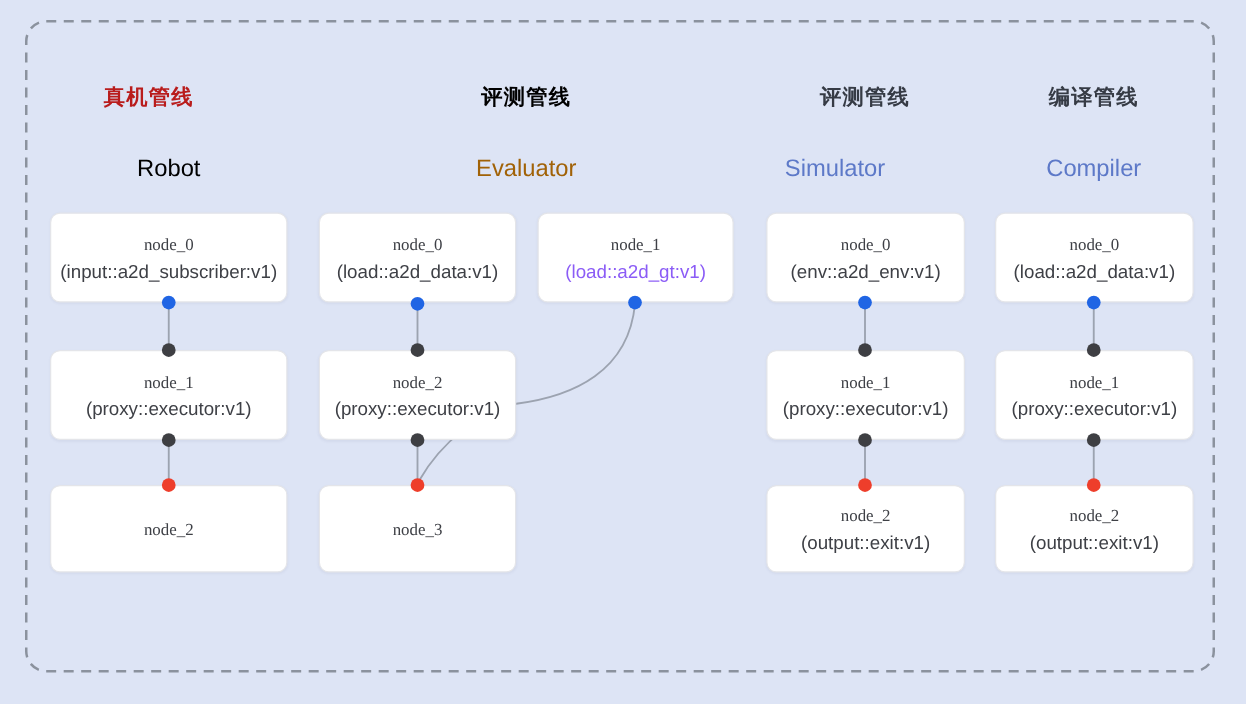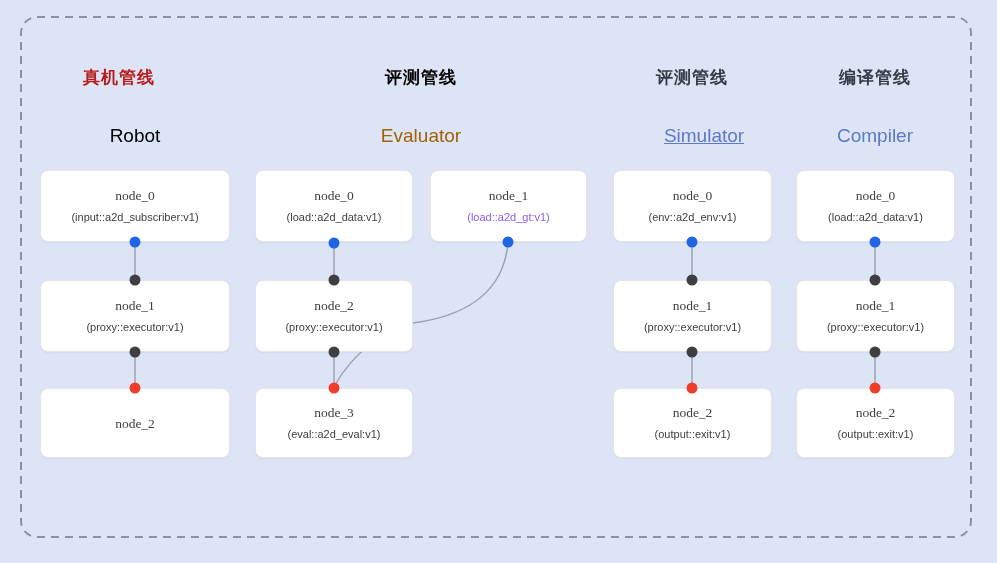--- a/index.html
+++ b/index.html
@@ -51,21 +51,21 @@
     cursor:default;
   }
   .node .node-name{
     font-size:13.5px;
     line-height:23px;
     text-align:left;
     white-space:nowrap;
     font-family:Liberation Serif, serif;
   }
   .node .node-type{
-    font-size:11px;
+    font-size:15px;
     line-height:21px;
     white-space:nowrap;
   }
   .port{
     position:absolute;
     width:11px;height:11px;
     border-radius:50%;
     transform:translate(-50%,-50%);
     z-index:3;
   }
@@ -85,21 +85,21 @@
       <path d="M692 352 L692 388" fill="none" stroke="#9ca3b0" stroke-width="1.5"></path>
       <path d="M875 242 L875 280" fill="none" stroke="#9ca3b0" stroke-width="1.5"></path>
       <path d="M875 352 L875 388" fill="none" stroke="#9ca3b0" stroke-width="1.5"></path>
     </svg>
   <div id="titles-layer">
       <div class="pipeline-title-zh" style="left: 119px; color: #b91c1c; font-family: Liberation Mono, monospace;">真机管线</div>
       <div class="pipeline-title-en" style="left: 135px; color: #000000;">Robot</div>
       <div class="pipeline-title-zh" style="left: 421px; color: #000000;">评测管线</div>
       <div class="pipeline-title-en" style="left: 421px; color: #a16207;">Evaluator</div>
       <div class="pipeline-title-zh" style="left: 692px; color: rgb(54, 59, 69);">评测管线</div>
-      <div class="pipeline-title-en" style="left: 704px; color: rgb(93, 121, 200); text-decoration: underline;">Simulator</div>
+      <div class="pipeline-title-en" style="left: 668px; color: rgb(93, 121, 200);">Simulator</div>
       <div class="pipeline-title-zh" style="left: 875px; color: rgb(54, 59, 69);">编译管线</div>
       <div class="pipeline-title-en" style="left: 875px; color: rgb(93, 121, 200);">Compiler</div>
     </div>
   <div id="nodes-layer">
       <div class="node" style="left: 40px; top: 170px; width: 190px; height: 72px; background: rgb(255, 255, 255); border-color: rgb(228, 229, 233);">
         <div class="node-name" style="color: rgb(62, 64, 70);">node_0</div>
         <div class="node-type" style="color: rgb(62, 64, 70);">(input::a2d_subscriber:v1)</div>
       </div>
       <div class="node" style="left: 40px; top: 280px; width: 190px; height: 72px; background: rgb(255, 255, 255); border-color: rgb(228, 229, 233);">
         <div class="node-name" style="color: rgb(62, 64, 70);">node_1</div>
@@ -115,21 +115,20 @@
       <div class="node" style="left: 430px; top: 170px; width: 157px; height: 72px; background: rgb(255, 255, 255); border-color: rgb(228, 229, 233);">
         <div class="node-name" style="color: rgb(62, 64, 70);">node_1</div>
         <div class="node-type" style="color: #8b5cf6;">(load::a2d_gt:v1)</div>
       </div>
       <div class="node" style="left: 255px; top: 280px; width: 158px; height: 72px; background: rgb(255, 255, 255); border-color: rgb(228, 229, 233);">
         <div class="node-name" style="color: rgb(62, 64, 70);">node_2</div>
         <div class="node-type" style="color: rgb(62, 64, 70);">(proxy::executor:v1)</div>
       </div>
       <div class="node" style="left: 255px; top: 388px; width: 158px; height: 70px; background: rgb(255, 255, 255); border-color: rgb(228, 229, 233);">
         <div class="node-name" style="color: rgb(62, 64, 70);">node_3</div>
-        <div class="node-type" style="color: rgb(62, 64, 70);">(eval::a2d_eval:v1)</div>
       </div>
       <div class="node" style="left: 613px; top: 170px; width: 159px; height: 72px; background: rgb(255, 255, 255); border-color: rgb(228, 229, 233);">
         <div class="node-name" style="color: rgb(62, 64, 70);">node_0</div>
         <div class="node-type" style="color: rgb(62, 64, 70);">(env::a2d_env:v1)</div>
       </div>
       <div class="node" style="left: 613px; top: 280px; width: 159px; height: 72px; background: rgb(255, 255, 255); border-color: rgb(228, 229, 233);">
         <div class="node-name" style="color: rgb(62, 64, 70);">node_1</div>
         <div class="node-type" style="color: rgb(62, 64, 70);">(proxy::executor:v1)</div>
       </div>
       <div class="node" style="left: 613px; top: 388px; width: 159px; height: 70px; background: rgb(255, 255, 255); border-color: rgb(228, 229, 233);">

